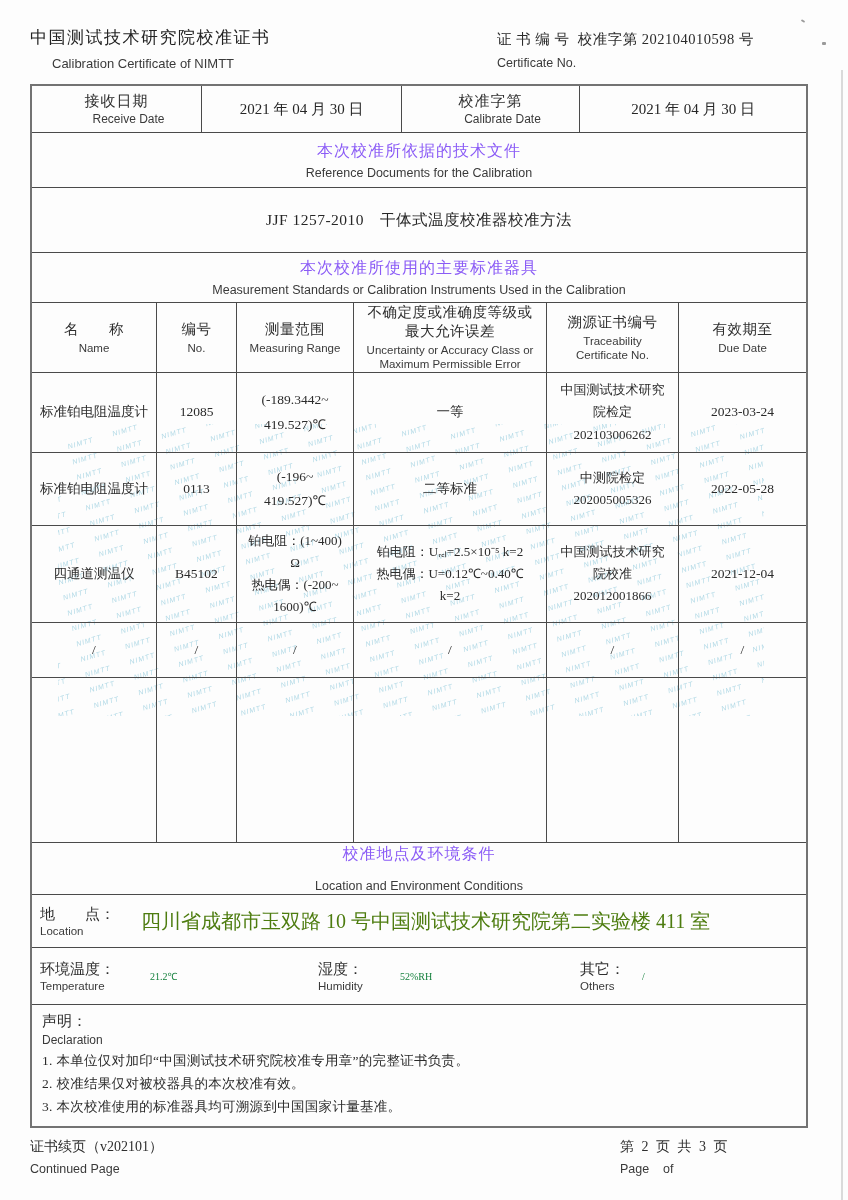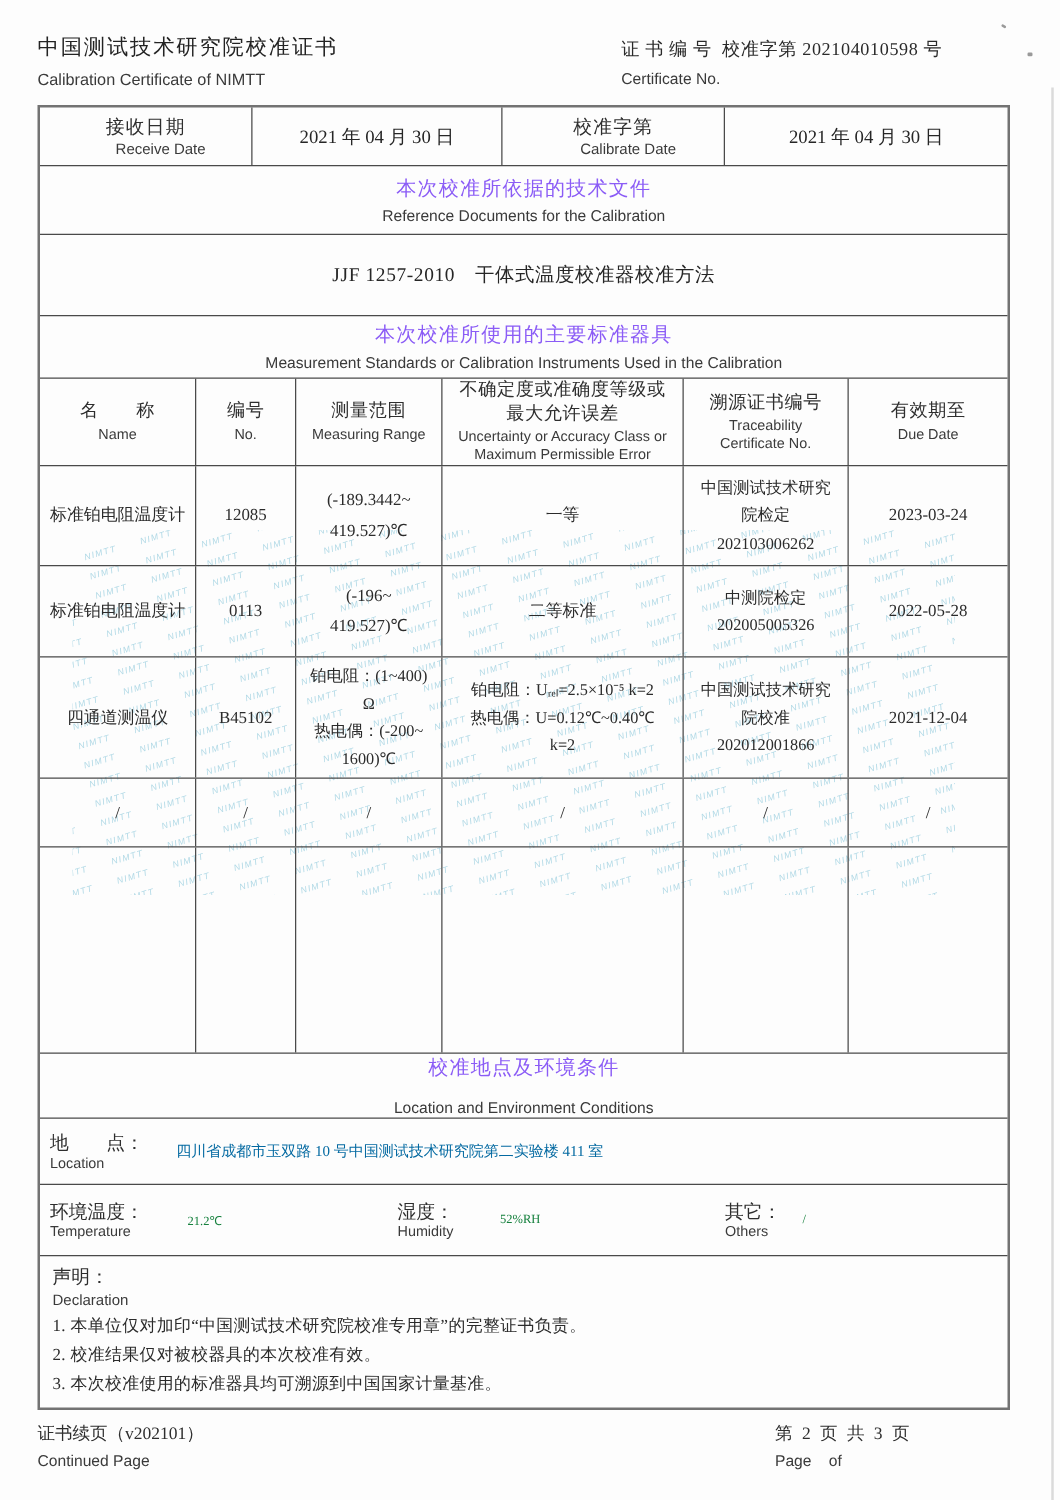--- a/index.html
+++ b/index.html
@@ -12,21 +12,21 @@
   .page{
     position:relative;width:848px;height:1200px;
     background:#fdfdfd;overflow:hidden;
   }
   *{box-sizing:border-box;}
   .en{font-family:"Liberation Sans", sans-serif;color:#3a3a3a;}
 
   
   .hdr-left{position:absolute;left:30px;top:26px;}
   .hdr-left .t-cn{font-size:17px;letter-spacing:1.5px;color:#232323;}
-  .hdr-left .t-en{font-size:13px;margin-top:7px;}
+  .hdr-left .t-en{font-size:13px;margin-top:7px;margin-left:22px;}
   .hdr-right{position:absolute;left:497px;top:30px;}
   .hdr-right .t-cn{font-size:14.5px;letter-spacing:.5px;color:#2a2a2a;}
   .hdr-right .t-en{font-size:12.5px;margin-top:7px;}
 
   
   .doc{
     position:absolute;left:30px;top:84px;width:778px;
     border:2px solid #737373;background:transparent;
   }
   .sect{border-bottom:1px solid #4a4a4a;position:relative;}
@@ -62,21 +62,21 @@
   .thead .cn{font-size:14.5px;line-height:1.3;letter-spacing:.5px;}
   .thead .en{font-size:11.5px;line-height:1.25;margin-top:2px;}
   .r1{height:80px;} .r2{height:73px;} .r3{height:97px;} .r4{height:55px;} .r5{height:165px;}
   .data .cell{font-size:13.5px;line-height:1.8;color:#2b2b2b;}
   .data .cell.small{font-size:13px;line-height:1.7;}
 
   
   .loc-row{height:53px;display:flex;align-items:center;padding-left:8px;}
   .loc-lbl .cn{font-size:15px;}
   .loc-lbl .en{font-size:11.5px;margin-top:1px;}
-  .loc-val{font-size:12px;margin-left:26px;color:#0369a1;}
+  .loc-val{font-size:20px;margin-left:26px;color:#4d7c0f;}
   .env-row{height:57px;position:relative;}
   .env-grp{position:absolute;top:50%;transform:translateY(-50%);}
   .env-grp .cn{font-size:15px;}
   .env-grp .en{font-size:11.5px;margin-top:1px;}
   .env-val{position:absolute;top:50%;transform:translateY(-50%);font-size:10px;color:#15803d;}
 
   
   .decl{height:121px;padding:7px 12px 0 10px;}
   .decl .t-cn{font-size:15px;}
   .decl .t-en{font-size:12px;margin-top:2px;}

